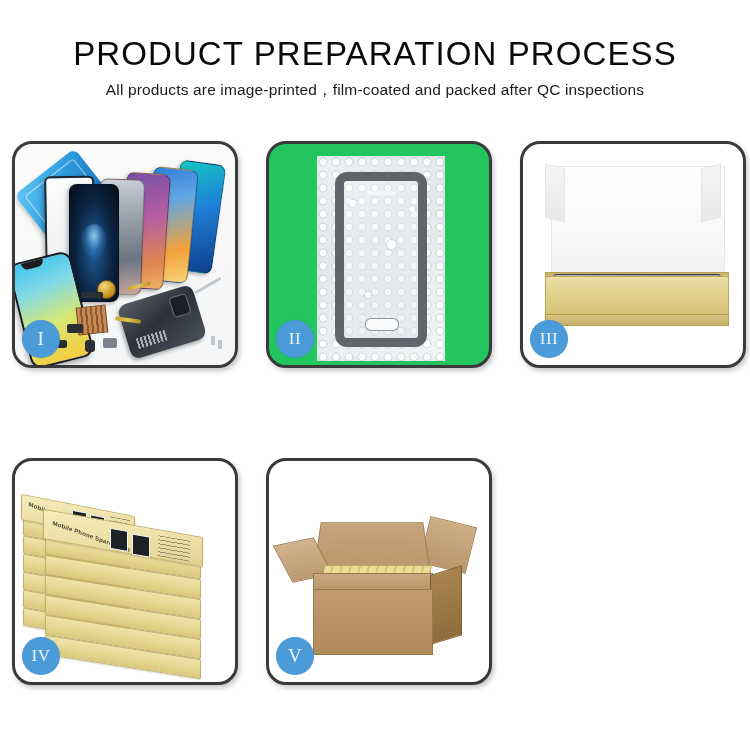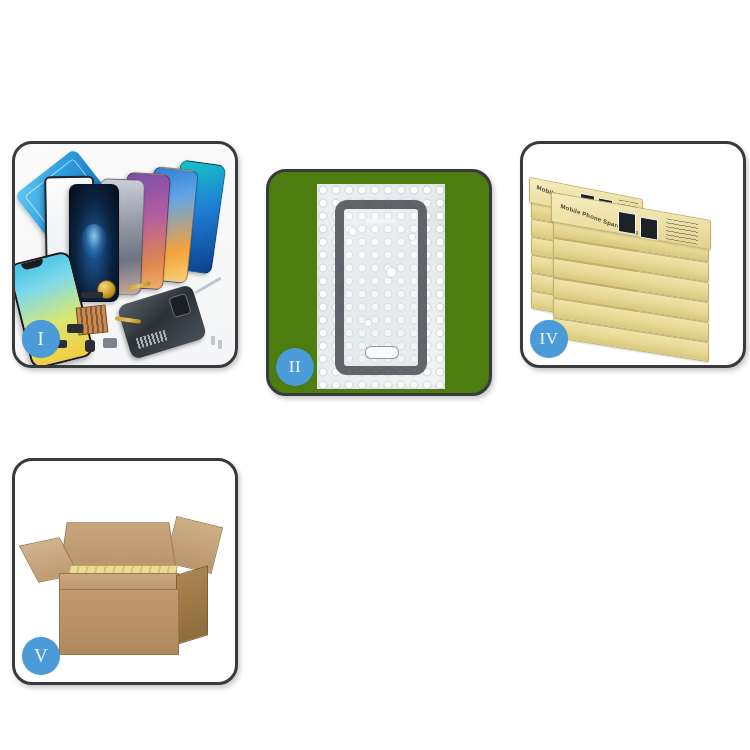--- a/index.html
+++ b/index.html
@@ -202,21 +202,21 @@
   .part {
     position: absolute;
     background: #2b2e33;
     border-radius: 2px;
   }
   .part.flex { background: linear-gradient(90deg,#c9a227 0%, #e3c45e 50%, #b08e1c 100%); height: 4px; border-radius: 2px; }
   .part.lt { background: #7d838c; }
   .part.sil { background: #c2c6cc; }
 
   
-  .p2 { background: #4d7c0f; margin-top: 28px; }
+  .p2 { background: #22c55e; }
   .p2 .bubble-bg {
     position: absolute; left: 48px; top: 12px;
     width: 128px; height: 205px;
     background:
       radial-gradient(circle at 6px 6px, rgba(255,255,255,0.95) 0 3px, rgba(204,212,216,0.5) 3.4px 4.4px, rgba(0,0,0,0) 5px),
       linear-gradient(145deg,#eef1f3 0%, #e3e8ea 40%, #f2f5f6 100%);
     background-size: 13px 13px, 100% 100%;
     box-shadow: 0 0 6px rgba(0,0,0,0.07) inset;
   }
   .p2 .screen-outline {
@@ -419,20 +419,24 @@
   .p6 .seam-patch {
     position: absolute;
     background: rgba(140,110,70,0.35);
   }
 </style>
 </head>
 <body>
 
 <div class="page">
 
+  <div class="header">
+    <div class="title">PRODUCT PREPARATION PROCESS</div>
+    <div class="subtitle">All products are image-printed，film-coated and packed after QC inspections</div>
+  </div>
 
   <div class="grid">
 
     <div class="panel p1">
       <div class="panel-media">
         <div class="blue-film"></div>
         <div class="glass-sheet"></div>
         <div class="phone-fan">
           <div class="fan-phone fp5"></div>
           <div class="fan-phone fp4"></div>
@@ -466,20 +470,32 @@
           <div class="home-btn"></div>
         </div>
         <div class="bubble-speck" style="left:80px;top:56px;width:7px;height:7px;"></div>
         <div class="bubble-speck" style="left:118px;top:96px;width:9px;height:9px;"></div>
         <div class="bubble-speck" style="left:96px;top:148px;width:6px;height:6px;"></div>
         <div class="bubble-speck" style="left:140px;top:62px;width:6px;height:6px;"></div>
       </div>
       <div class="badge wide">II</div>
     </div>
 
+    <div class="panel p3">
+      <div class="panel-media">
+        <div class="lid-back"></div>
+        <div class="lid-flapL"></div>
+        <div class="lid-flapR"></div>
+        <div class="box-inner-lip"></div>
+        <div class="wrapped-item"></div>
+        <div class="box-body"></div>
+        <div class="box-flap-front"></div>
+      </div>
+      <div class="badge wide">III</div>
+    </div>
 
     <div class="panel p4">
       <div class="panel-media">
 
         <div class="ybox" style="left:8px;top:66px;width:104px;height:16px;transform:skewY(10deg);"></div>
         <div class="ybox" style="left:8px;top:84px;width:104px;height:16px;transform:skewY(10deg);"></div>
         <div class="ybox" style="left:8px;top:102px;width:104px;height:16px;transform:skewY(10deg);"></div>
         <div class="ybox" style="left:8px;top:120px;width:104px;height:16px;transform:skewY(10deg);"></div>
         <div class="ybox" style="left:8px;top:138px;width:104px;height:16px;transform:skewY(10deg);"></div>
         <div class="ybox" style="left:8px;top:156px;width:104px;height:16px;transform:skewY(10deg);"></div>

